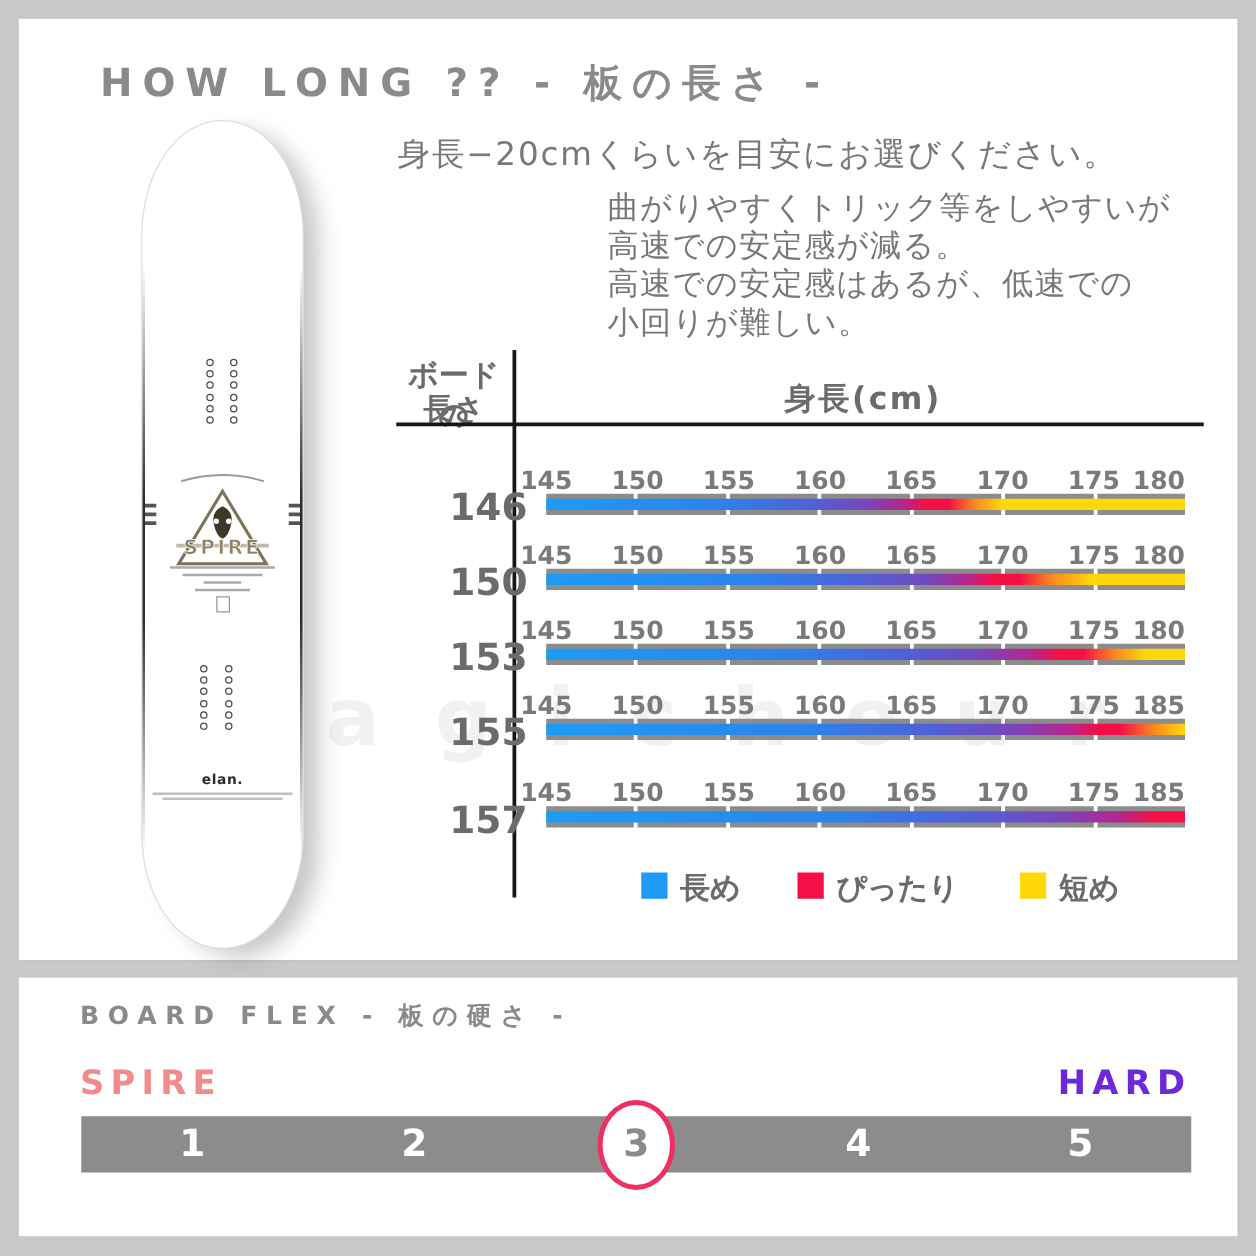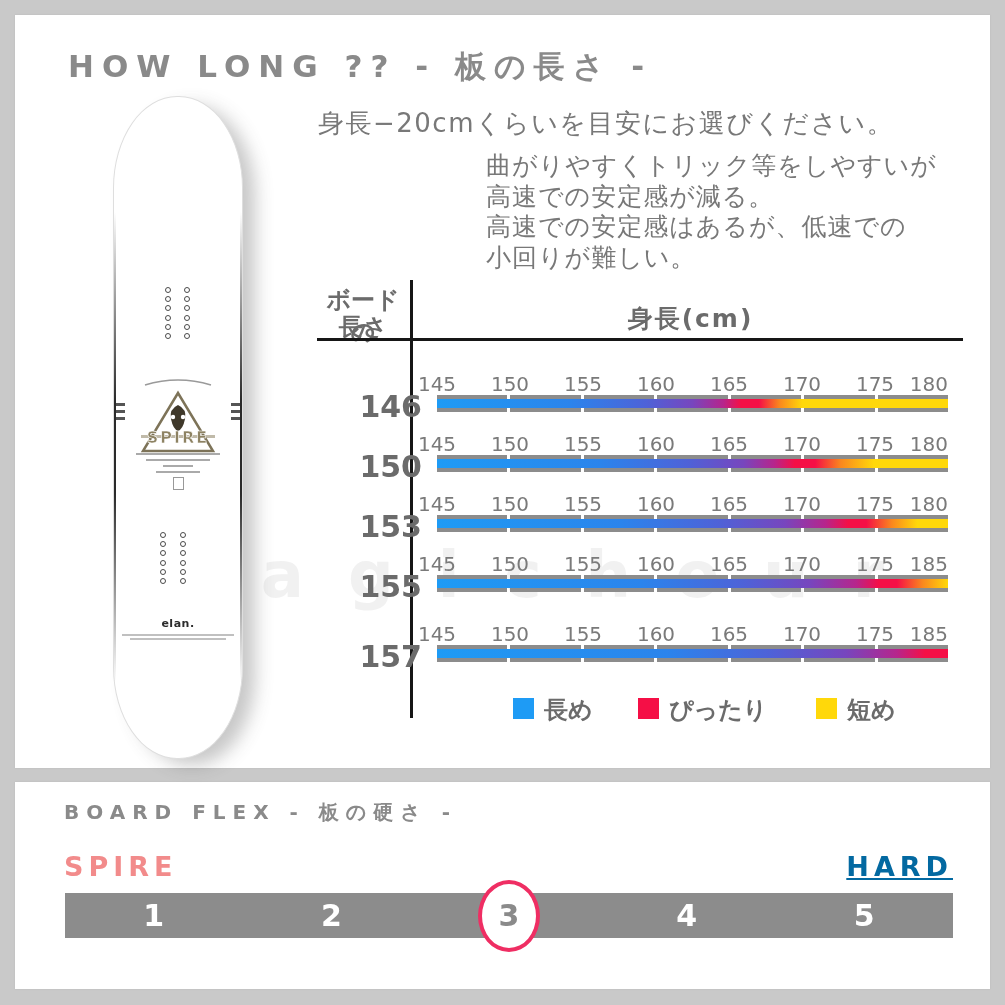--- a/index.html
+++ b/index.html
@@ -5,21 +5,21 @@
   html,body{margin:0;padding:0;background:#c9c9c9;}
   .page{position:relative;width:1005px;height:1005px;background:#c9c9c9;overflow:hidden;
         font-family:"DejaVu Sans","Liberation Sans",sans-serif;}
   .panel{position:absolute;background:#ffffff;}
   .panel-top{left:15px;top:15px;width:975px;height:753px;box-shadow:0 0 2px rgba(0,0,0,0.08);}
   .panel-bottom{left:15px;top:782px;width:975px;height:207px;box-shadow:0 0 2px rgba(0,0,0,0.08);}
   .watermark{position:absolute;left:150px;top:538px;width:860px;font-size:64px;font-weight:bold;
         color:#8f8f8f;opacity:0.12;letter-spacing:44px;z-index:1;pointer-events:none;}
   
   .title{position:absolute;font-weight:bold;color:#8a8a8a;letter-spacing:8px;z-index:3;}
-  #howlong-title{left:68px;top:46px;font-size:31px;}
+  #howlong-title{left:80px;top:46px;font-size:31px;}
   #flex-title{left:64px;top:799px;font-size:20px;letter-spacing:7px;}
   .jp-text{position:absolute;color:#787878;font-weight:500;z-index:3;white-space:nowrap;}
   #intro{left:318px;top:106px;font-size:26px;letter-spacing:1.5px;}
   .b-label{font-size:25px;}
   .b-line{font-size:25px;letter-spacing:1px;}
   #b1-label{left:302px;top:149px;}
   #b1-l1{left:486px;top:149px;}
   #b1-l2{left:486px;top:180px;}
   #b2-label{left:302px;top:210px;}
   #b2-l1{left:486px;top:210px;}
@@ -42,21 +42,21 @@
   
   .hline{position:absolute;left:317px;top:338px;width:646px;height:3px;background:#161616;z-index:3;}
   .vline{position:absolute;left:410px;top:280px;width:3px;height:438px;background:#161616;z-index:3;}
   .col1-h{position:absolute;left:315px;width:96px;text-align:center;font-size:24px;font-weight:600;color:#6b6b6b;z-index:3;}
   #col1-h1{top:284px;} #col1-h2{top:311px;}
   .col2-h{position:absolute;left:438px;top:302px;width:505px;text-align:center;font-size:25px;
         font-weight:600;color:#6b6b6b;letter-spacing:2px;z-index:3;}
   .row-num{position:absolute;left:330px;width:92px;text-align:right;font-size:30px;
         font-weight:bold;color:#6b6b6b;z-index:3;}
   .size-row{position:absolute;left:437px;width:511px;height:41px;z-index:3;}
-  .tick{position:absolute;top:0;font-size:20px;font-weight:400;color:#7a7a7a;transform:translateX(-50%);}
+  .tick{position:absolute;top:0;font-size:20px;font-weight:700;color:#7a7a7a;transform:translateX(-50%);}
   .tick.last{transform:translateX(-100%);}
   .bar{position:absolute;top:23px;left:0;width:511px;height:17px;display:flex;gap:3px;}
   .seg{flex:1;background:#8c8c8c;}
   .grad{position:absolute;left:0;right:0;top:4px;height:9px;z-index:2;}
   .legend{position:absolute;top:694px;z-index:3;}
   .legend .sq{position:absolute;top:4px;width:21px;height:21px;}
   .legend .lg-label{position:absolute;left:31px;top:0;font-size:24px;font-weight:bold;color:#6b6b6b;white-space:nowrap;}
   
   #soft-label{position:absolute;left:64px;top:851px;font-size:27px;font-weight:bold;letter-spacing:5px;z-index:3;}
   #hard-label{position:absolute;right:52px;top:851px;font-size:27px;font-weight:bold;letter-spacing:5px;z-index:3;}
@@ -261,21 +261,21 @@
         <span class="lg-label">ぴったり</span>
       </div>
       <div class="legend" style="left: 816px;">
         <span class="sq" style="background: rgb(255, 216, 10);"></span>
         <span class="lg-label">短め</span>
       </div>
     </div>
 
   <div class="title" id="flex-title">BOARD FLEX - 板の硬さ -</div>
   <div id="soft-label" style="color: rgb(242, 139, 139);">SPIRE</div>
-  <div id="hard-label" style="color: #0369a1; text-decoration: underline;">HARD</div>
+  <div id="hard-label" style="color: #6d28d9;">HARD</div>
   <div class="flex-bar" id="flex-bar">
       <div class="flex-cell">
         <div class="num">1</div>
       </div>
       <div class="flex-cell">
         <div class="num">2</div>
       </div>
       <div class="flex-cell selected">
         <div class="sel-circle" style="border-color: rgb(239, 46, 99);"></div>
         <div class="num">3</div>

